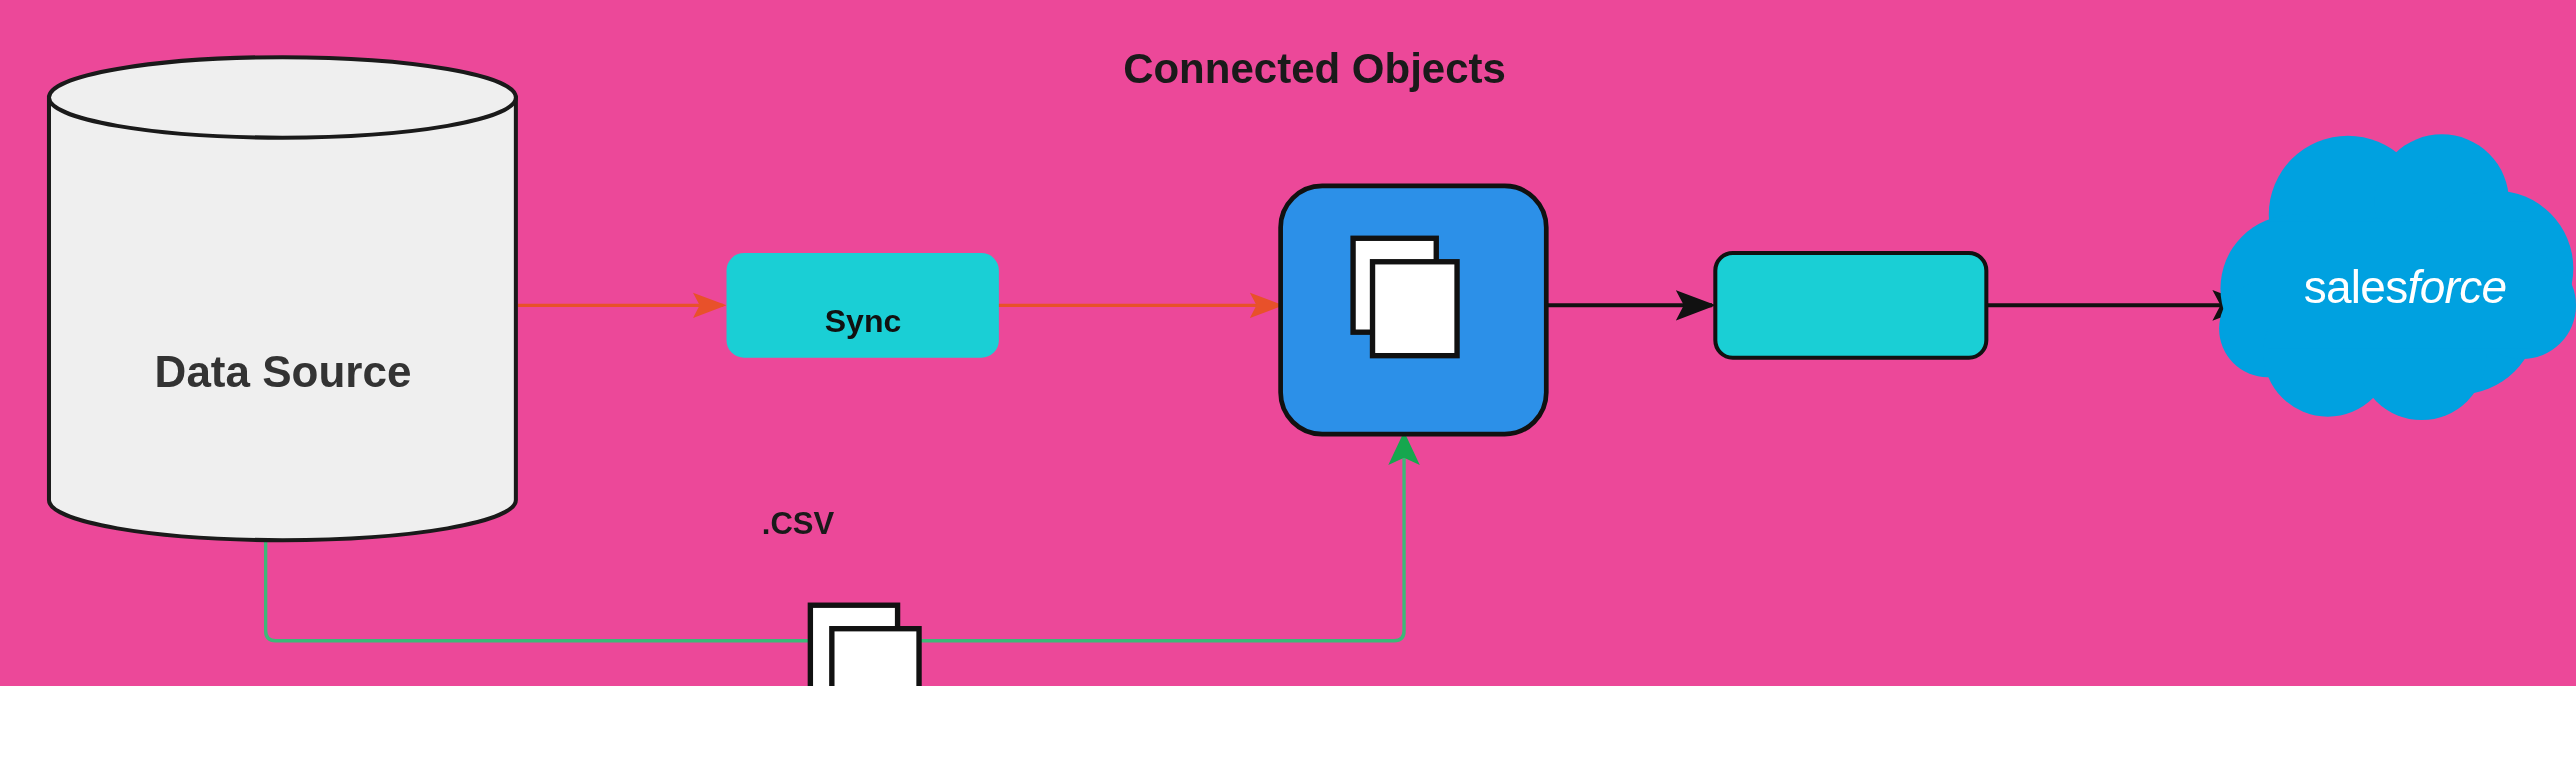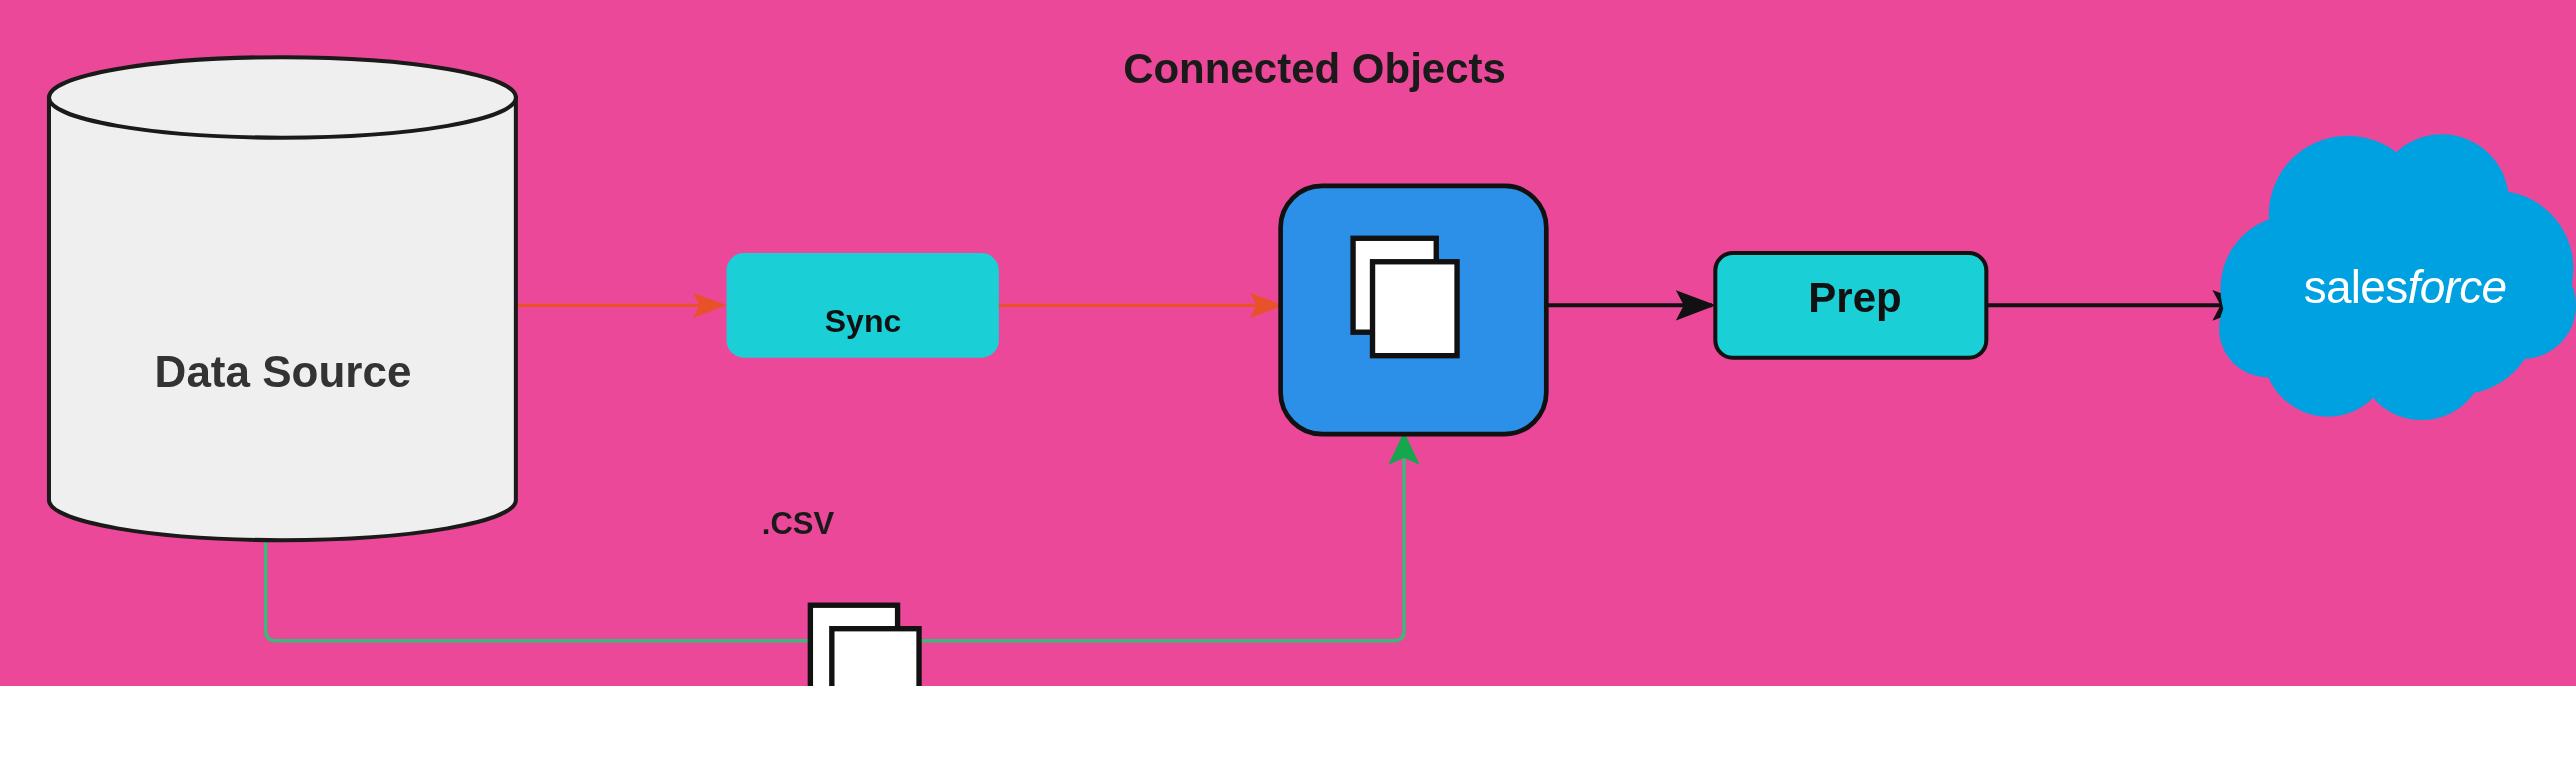--- a/index.html
+++ b/index.html
@@ -170,20 +170,19 @@
       <rect x="1240" y="937" width="130" height="146" fill="#FFFFFF" stroke="#111111" stroke-width="8"></rect>
     </g>
   </svg>
 
   <div class="node-label" id="connected-objects-title">Connected Objects</div>
 
   <div class="node-label" id="data-source-label">Data Source</div>
 
   <div class="node-label" id="sync-label">Sync</div>
 
-  <div class="node-label" id="prep-label">Prep</div>
 
   <div class="node-label" id="csv-label">.CSV</div>
 
   <div id="salesforce-wordmark"><span class="up">sales</span><span>force</span></div>
 
 </div>
 
 
 </body></html>

